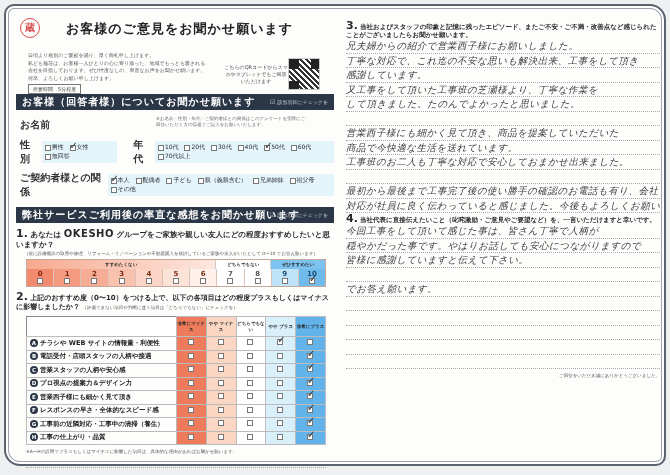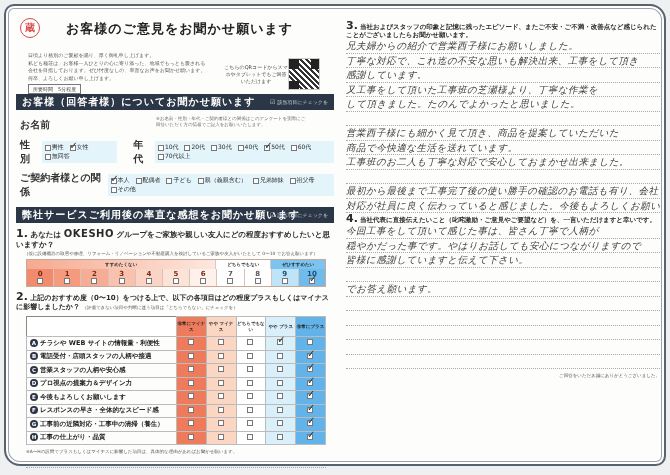--- a/index.html
+++ b/index.html
@@ -300,21 +300,21 @@
       </tr>
       <tr>
         <td class="item"><span class="badge">D</span><span>プロ視点の提案力＆デザイン力</span></td>
         <td class="c c0"><span class="cb"></span></td>
         <td class="c c1"><span class="cb"></span></td>
         <td class="c c2"><span class="cb"></span></td>
         <td class="c c3"><span class="cb"></span></td>
         <td class="c c4"><span class="cb checked"></span></td>
       </tr>
       <tr>
-        <td class="item"><span class="badge">E</span><span>今後もよろしくお願いします</span></td>
+        <td class="item"><span class="badge">E</span><span>営業西子様にも細かく見て頂き</span></td>
         <td class="c c0"><span class="cb"></span></td>
         <td class="c c1"><span class="cb"></span></td>
         <td class="c c2"><span class="cb"></span></td>
         <td class="c c3"><span class="cb"></span></td>
         <td class="c c4"><span class="cb checked"></span></td>
       </tr>
       <tr>
         <td class="item"><span class="badge">F</span><span>レスポンスの早さ・全体的なスピード感</span></td>
         <td class="c c0"><span class="cb"></span></td>
         <td class="c c1"><span class="cb"></span></td>

